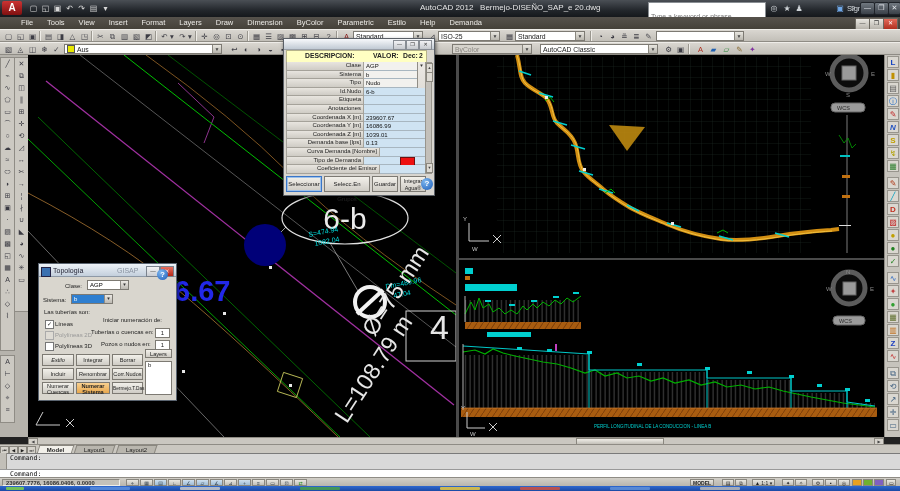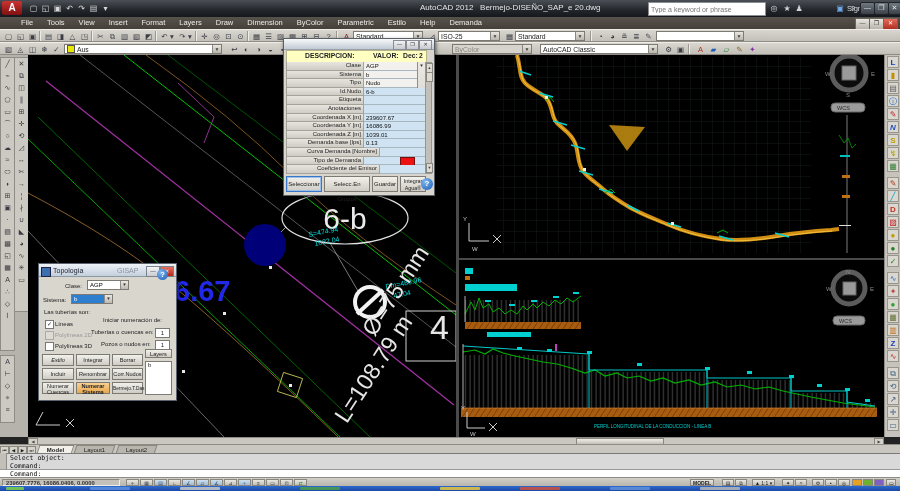--- a/index.html
+++ b/index.html
@@ -6,21 +6,21 @@
   #app{position:relative;width:900px;height:491px;overflow:hidden;
        font-family:"Liberation Sans",sans-serif;-webkit-font-smoothing:antialiased;}
   .abs{position:absolute;}
   
   #titlebar{left:0;top:0;width:900px;height:17px;
     background:linear-gradient(#4a4f55,#23272c 60%,#15181c);color:#e8e8e8;}
   #logo{left:2px;top:1px;width:20px;height:14px;background:linear-gradient(#c33,#801010);
     color:#fff;font-weight:bold;font-size:10px;text-align:center;line-height:14px;border-radius:2px;}
   .qat{top:3px;width:11px;height:11px;color:#d8d8d8;font-size:8px;line-height:11px;text-align:center;}
   #apptitle{top:3px;left:420px;font-size:8px;color:#e6e6e6;white-space:nowrap;}
-  #infocenter-input{left:648px;top:2px;width:118px;height:14px;background:#fff;border:1px solid #8a8f94;
+  #infocenter-input{left:648px;top:2px;width:118px;height:28px;background:#fff;border:1px solid #8a8f94;
     font-size:7px;color:#777;padding:0 2px;box-sizing:border-box;}
   .ic-ico{top:3px;width:12px;height:11px;color:#cfd4d8;font-size:8px;text-align:center;line-height:11px;}
   #signin{left:806px;top:4px;font-size:7.5px;color:#d5dade;padding-left:41px;}
   .winbtn{top:2px;width:13px;height:11px;background:linear-gradient(#707880,#3a4048);
     border:1px solid #20242a;border-radius:2px;color:#dfe3e8;font-size:7px;line-height:10px;text-align:center;}
   
   #menubar{left:0;top:17px;width:900px;height:12px;background:linear-gradient(#56524c,#454139);
     display:flex;align-items:center;padding-left:14px;box-sizing:border-box;gap:0;}
   .menu-item{font-size:7.5px;color:#eceae6;padding:0 7px;line-height:12px;}
   .docbtn{top:18px;width:13px;height:10px;background:linear-gradient(#e8e6e0,#b8b4ac);
@@ -715,21 +715,20 @@
     <span class="tabnav">⏮</span>
     <span class="tabnav">◀</span>
     <span class="tabnav">▶</span>
     <span class="tabnav">⏭</span>
     <span class="tab active"><span>Model</span></span>
     <span class="tab"><span>Layout1</span></span>
     <span class="tab"><span>Layout2</span></span>
   </div>
 
   <div id="cmdhist" class="abs">
-    <div>Select object:</div>
     <div>Command:</div>
   </div>
   <div id="cmdgrip" class="abs"></div>
   <div id="cmdline" class="abs">Command:</div>
 
   <div id="statusbar" class="abs">
     <span id="coords">239607.7776, 16086.0406, 0.0000</span>
     <span class="stgl" style="left:126px">⌖</span>
     <span class="stgl" style="left:140px">▦</span>
     <span class="stgl on" style="left:154px">▤</span>

